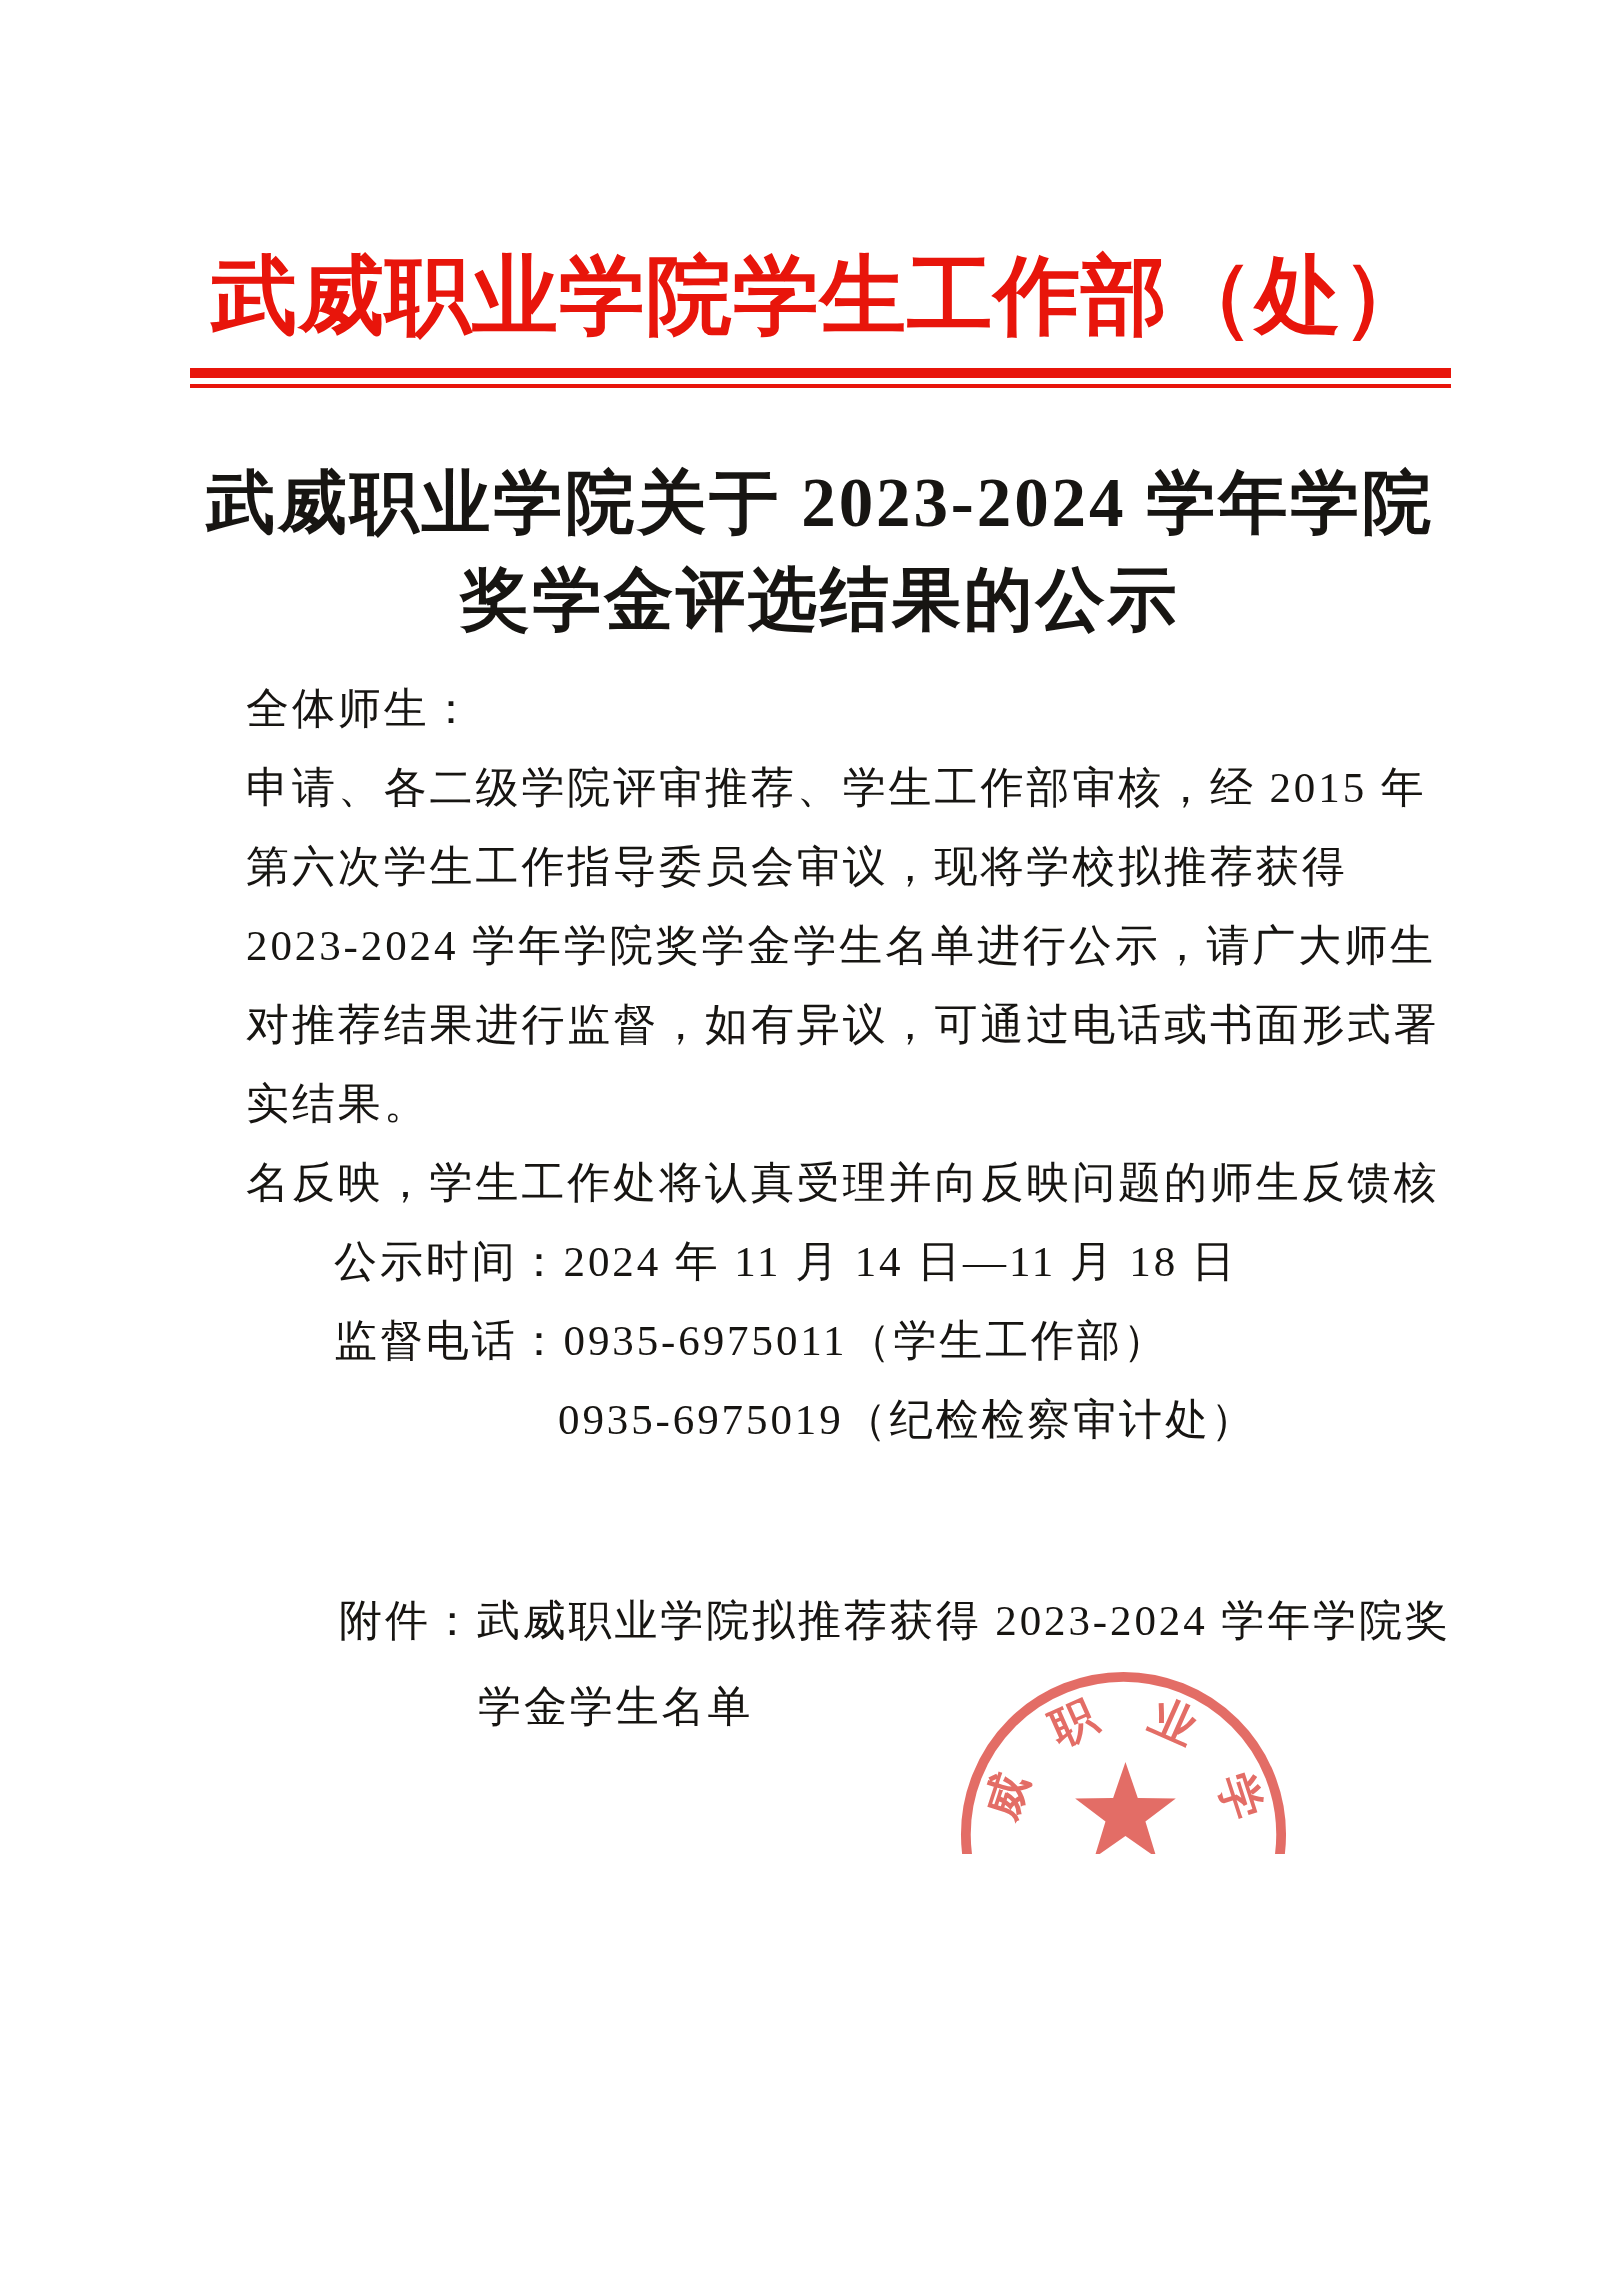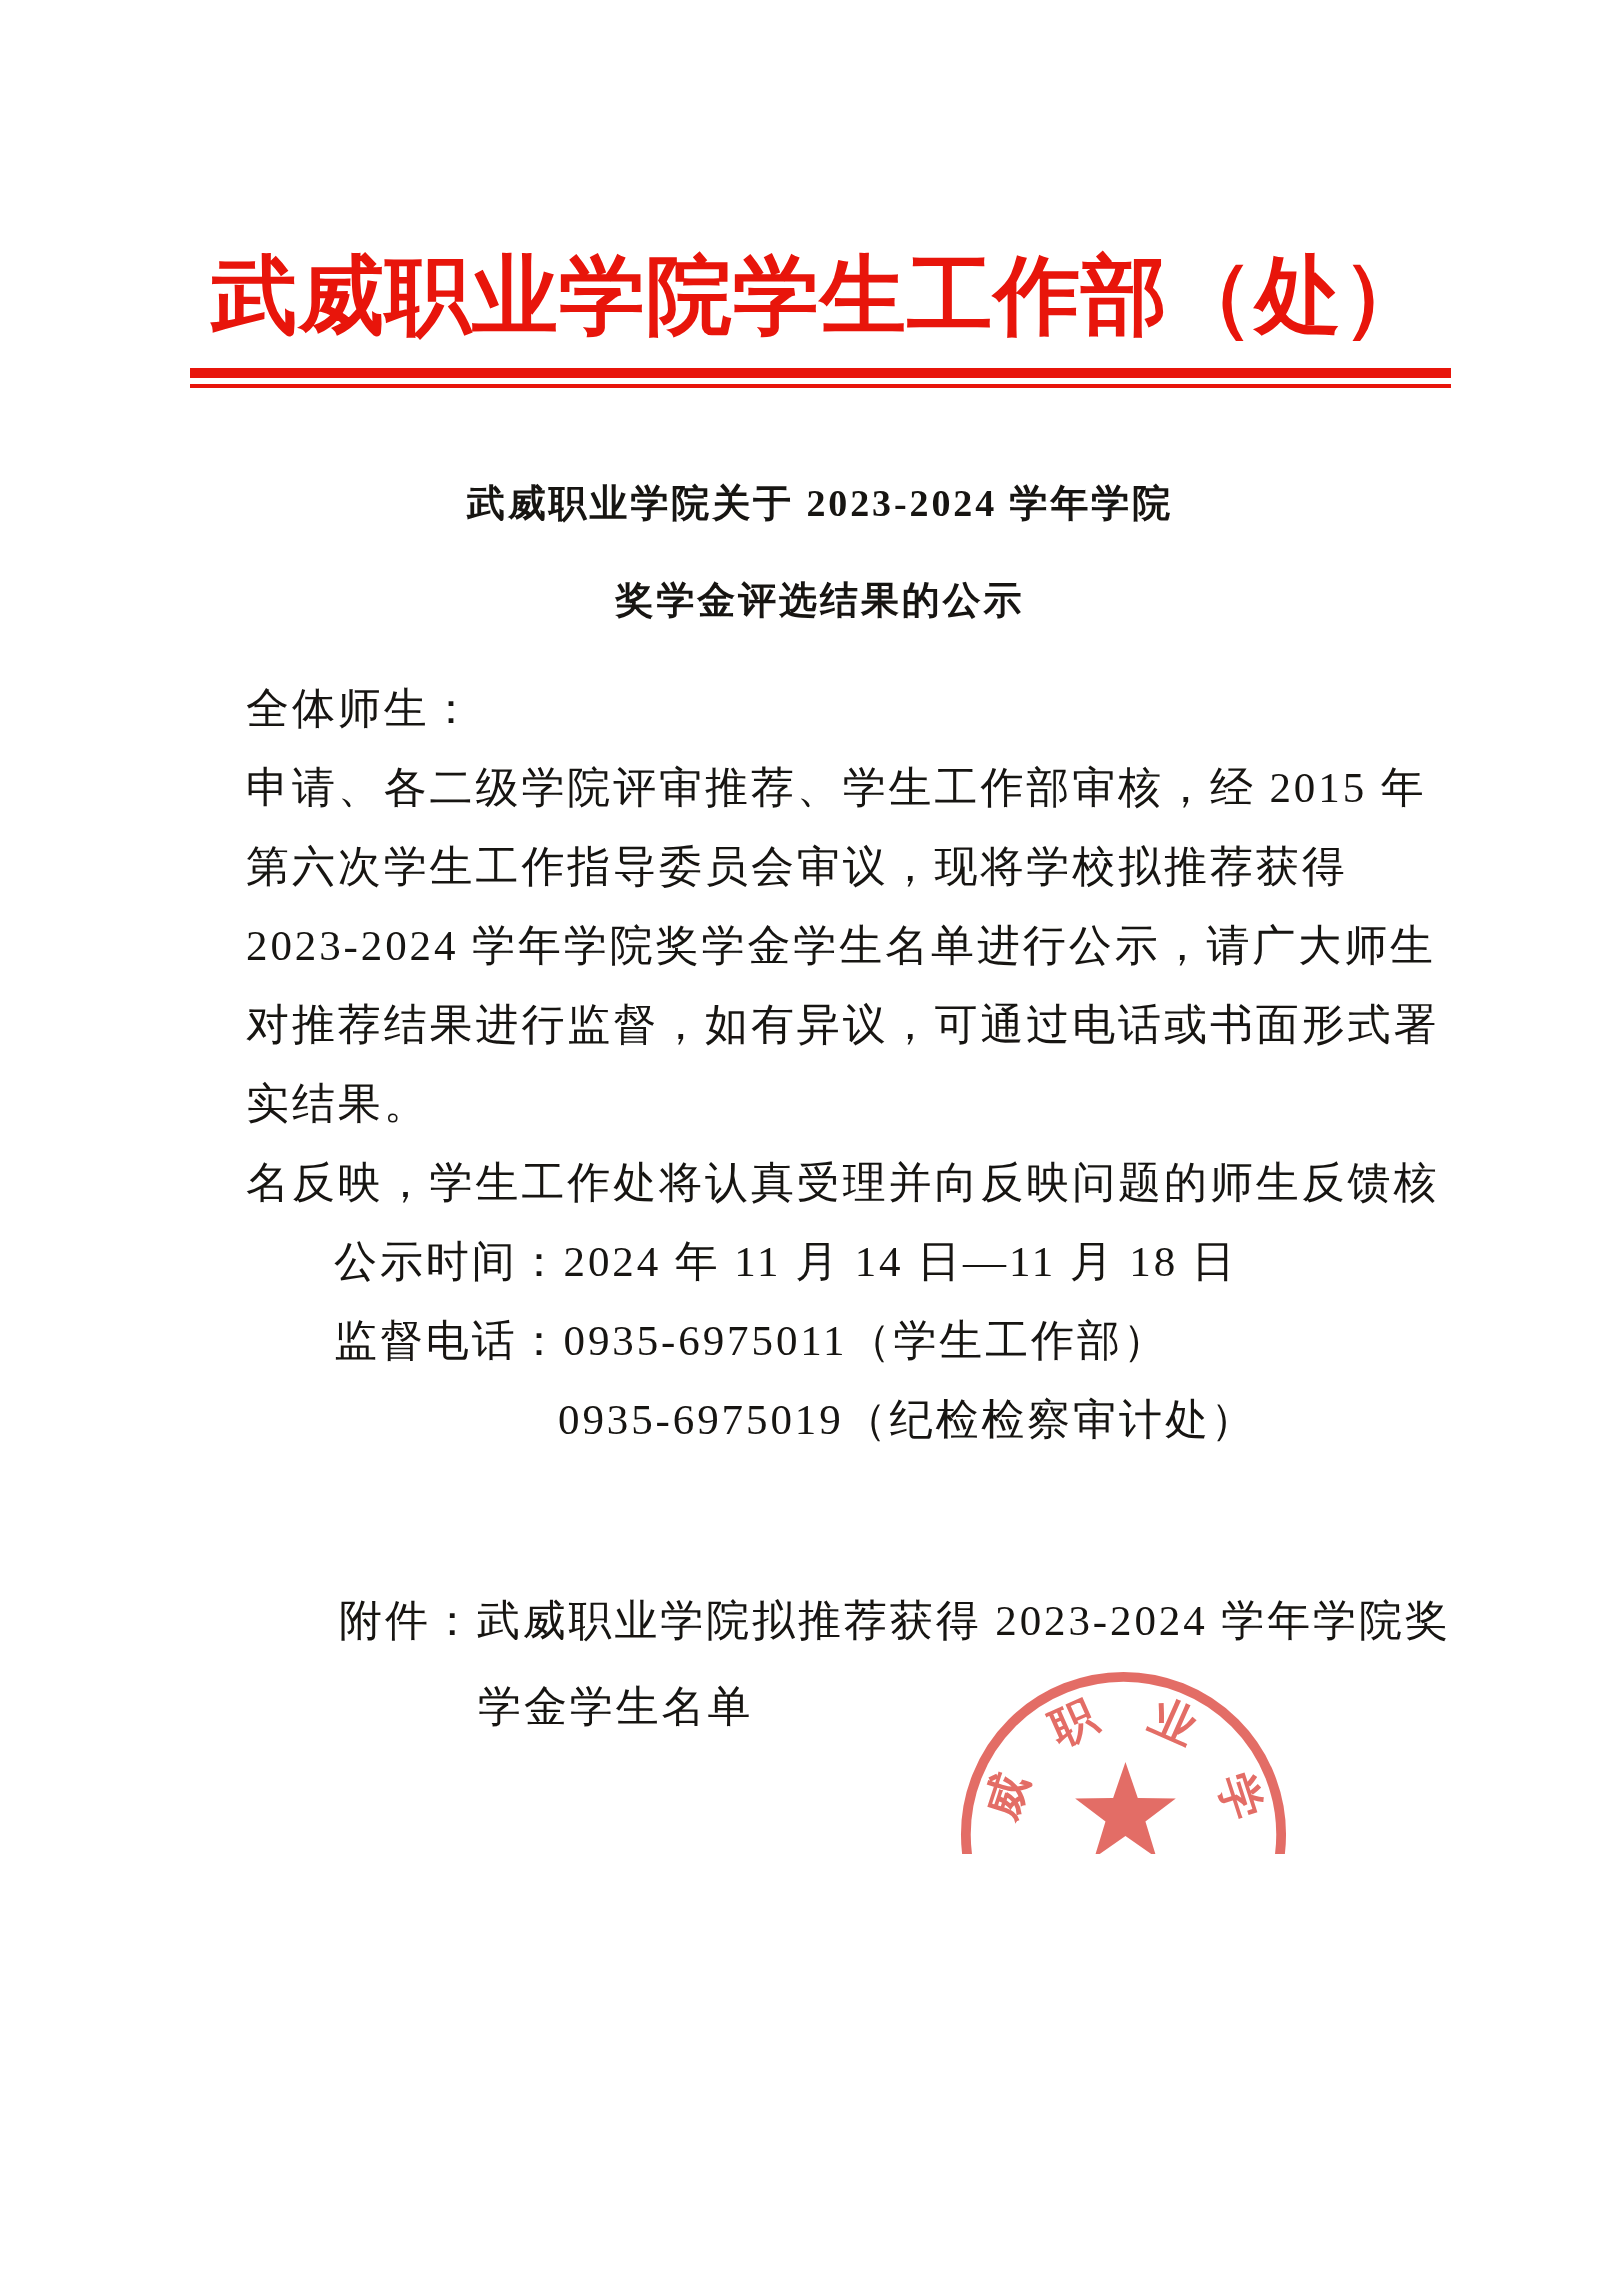--- a/index.html
+++ b/index.html
@@ -48,21 +48,21 @@
 
   
   .doc-title {
     position: absolute;
     left: 190px;
     top: 455px;
     width: 1260px;
     text-align: center;
     color: var(--text-black, #171512);
     font-weight: 700;
-    font-size: 38px;
+    font-size: 69px;
     line-height: 97px;
     letter-spacing: 2.9px;
     white-space: nowrap;
   }
 
   
   .body-block {
     position: absolute;
     left: 246px;
     top: 669px;

